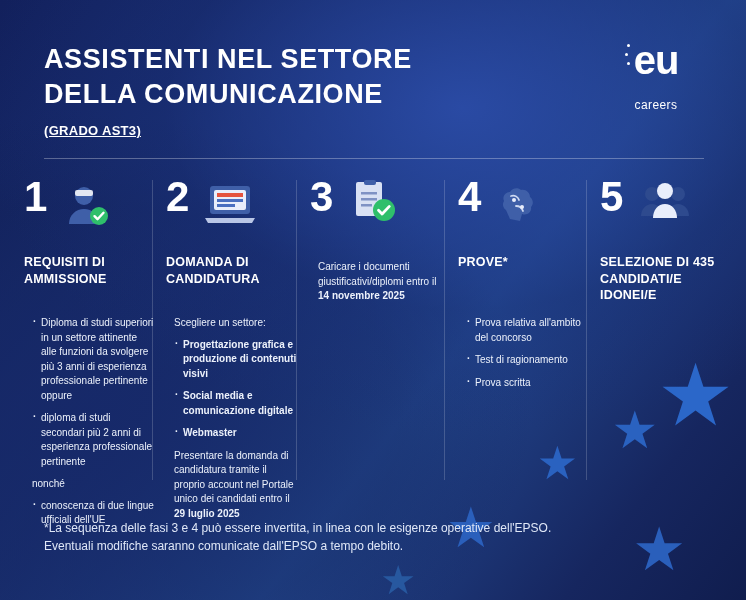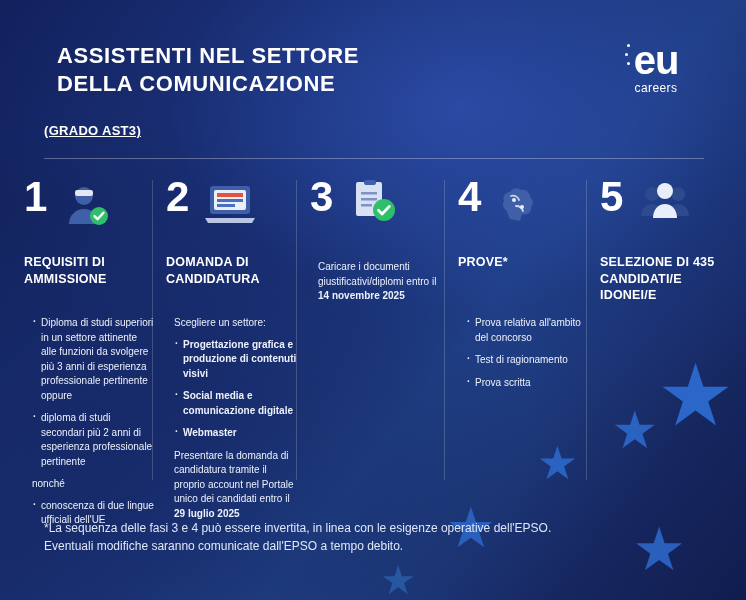--- a/index.html
+++ b/index.html
@@ -39,25 +39,25 @@
 
   
   #header {
     position: absolute;
     left: 0; top: 0;
     width: 746px;
     height: 160px;
   }
   #title {
     position: absolute;
-    left: 57px;
+    left: 44px;
     top: 42px;
     width: 560px;
     color: #ffffff;
-    font-size: 22px;
+    font-size: 27px;
     font-weight: bold;
     letter-spacing: 0.6px;
     line-height: 1.28;
     text-transform: uppercase;
   }
   #subtitle {
     position: absolute;
     left: 44px;
     top: 123px;
     color: #ffffff;
@@ -95,21 +95,21 @@
     width: 3px; height: 3px;
     border-radius: 50%;
     background: #ffffff;
   }
   #logo .eu-mark .dots i:nth-child(1){ left:2px; top:0; }
   #logo .eu-mark .dots i:nth-child(2){ left:0px; top:9px; }
   #logo .eu-mark .dots i:nth-child(3){ left:2px; top:18px; }
   #logo .careers {
     font-size: 12px;
     letter-spacing: 0.4px;
-    margin-top: 1px;
+    margin-top: 18px;
   }
   #header-rule {
     position: absolute;
     left: 44px;
     top: 158px;
     width: 660px;
     height: 1px;
     background: rgba(255,255,255,0.30);
   }
 

